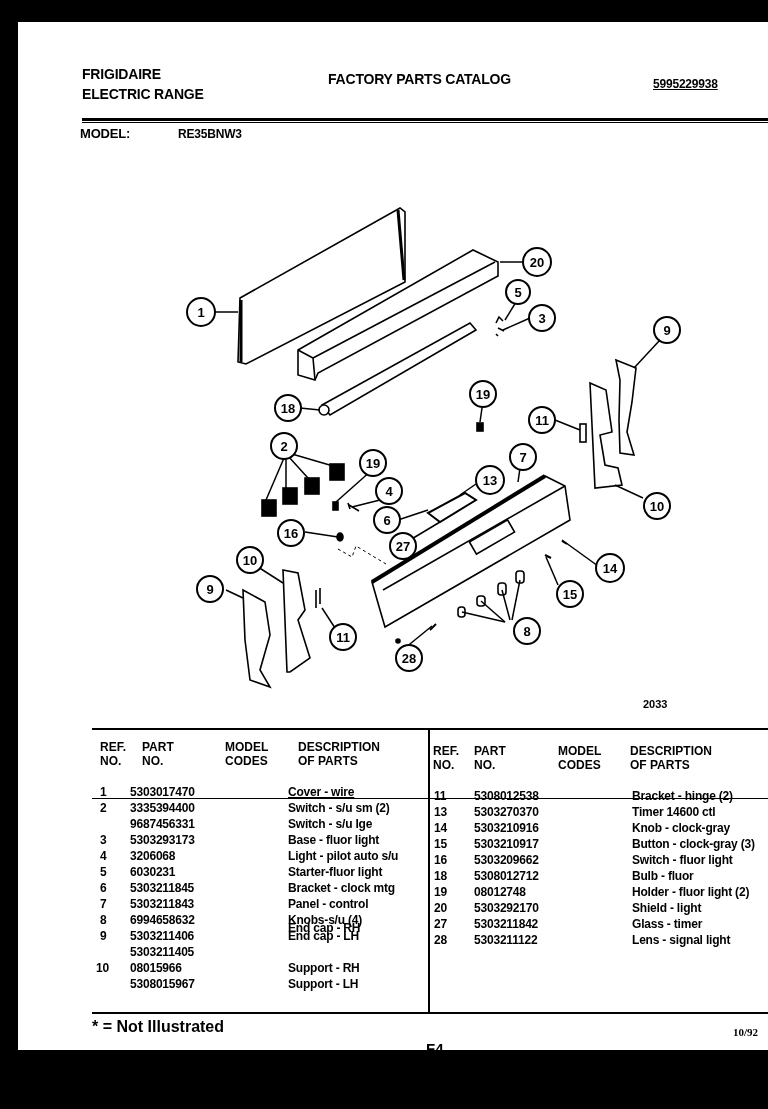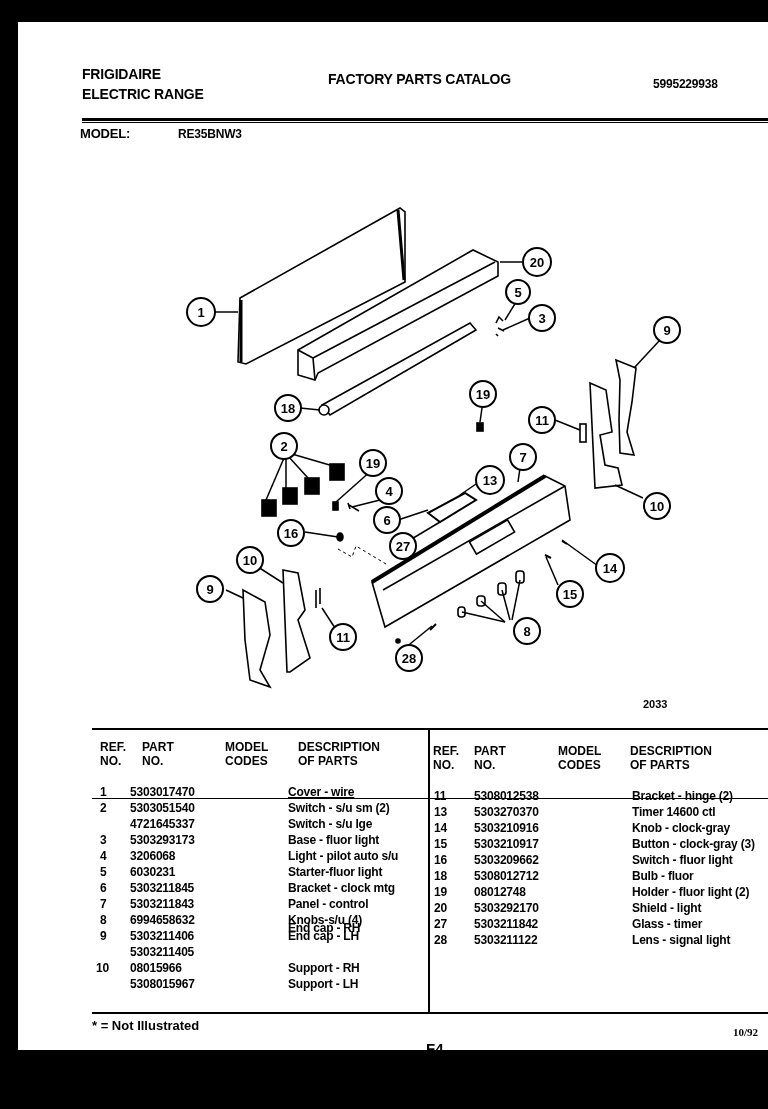--- a/index.html
+++ b/index.html
@@ -13,21 +13,21 @@
   svg text { font-family: "Liberation Sans", sans-serif; font-weight: bold; }
 </style>
 </head>
 <body>
 
 <div class="page">
 
   <div class="abs hdr" style="left:64px; top:44px;">FRIGIDAIRE</div>
   <div class="abs hdr" style="left:64px; top:64px;">ELECTRIC RANGE</div>
   <div class="abs hdr" style="left:310px; top:49px;">FACTORY PARTS CATALOG</div>
-  <div class="abs hdr" style="left:635px; top:54px; font-size:12px;">5995229938</div>
+  <div class="abs hdr" style="left:635px; top:54px; font-size:12px;text-decoration:underline;">5995229938</div>
 
   <div class="rule" style="left:64px; top:96px; width:686px; height:3px;"></div>
   <div class="rule" style="left:64px; top:100px; width:686px; height:1px;"></div>
 
   <div class="abs hdr" style="left:62px; top:104px; font-size:13px;">MODEL:</div>
   <div class="abs hdr" style="left:150px; top:104px; font-size:12px;padding-left:10px;">RE35BNW3</div>
 
   <svg class="abs" style="left:0; top:0;" width="750" height="700" viewBox="18 22 750 700">
     <g fill="none" stroke="#000" stroke-width="1.6">
 
@@ -251,25 +251,25 @@
     <div class="th" style="left:456px; top:722px;"><span>PART</span><br><span>NO.</span></div>
     <div class="th" style="left:540px; top:722px;"><span>MODEL</span><br><span>CODES</span></div>
     <div class="th" style="left:612px; top:722px;"><span>DESCRIPTION</span><br><span>OF PARTS</span></div>
 
     <div>
       <div class="cell" style="left:82px; top:762px;"><span>1</span></div>
       <div class="cell" style="left:112px; top:762px;">5303017470</div>
       <div class="cell" style="left:270px; top:762px;text-decoration:underline;">Cover - wire</div>
 
       <div class="cell" style="left:82px; top:778px;"><span>2</span></div>
-      <div class="cell" style="left:112px; top:778px;">5303051540</div>
+      <div class="cell" style="left:112px; top:778px;">3335394400</div>
       <div class="cell" style="left:270px; top:778px;">Switch - s/u sm (2)</div>
 
       <div class="cell" style="left:82px; top:794px;"><span></span></div>
-      <div class="cell" style="left:112px; top:794px;">4721645337</div>
+      <div class="cell" style="left:112px; top:794px;">9687456331</div>
       <div class="cell" style="left:270px; top:794px;">Switch - s/u lge</div>
 
       <div class="cell" style="left:82px; top:810px;"><span>3</span></div>
       <div class="cell" style="left:112px; top:810px;">5303293173</div>
       <div class="cell" style="left:270px; top:810px;">Base - fluor light</div>
 
       <div class="cell" style="left:82px; top:826px;"><span>4</span></div>
       <div class="cell" style="left:112px; top:826px;">3206068</div>
       <div class="cell" style="left:270px; top:826px;">Light - pilot auto s/u</div>
 
@@ -342,16 +342,16 @@
       <div class="cell" style="left:416px; top:894px;"><span>27</span></div>
       <div class="cell" style="left:456px; top:894px;">5303211842</div>
       <div class="cell" style="left:614px; top:894px;">Glass - timer</div>
 
       <div class="cell" style="left:416px; top:910px;"><span>28</span></div>
       <div class="cell" style="left:456px; top:910px;">5303211122</div>
       <div class="cell" style="left:614px; top:910px;">Lens - signal light</div>
     </div>
   </div>
 
-  <div class="abs" style="left:74px; top:996px; font-weight:bold; font-size:13px;">* = Not Illustrated</div>
+  <div class="abs" style="left:74px; top:996px; font-weight:bold; font-size:16px;">* = Not Illustrated</div>
   <div class="abs" style="left:408px; top:1018px; font-weight:bold; font-size:15px;">F4</div>
   <div class="abs" style="left:715px; top:1004px; font-weight:bold; font-size:11px;font-family:Liberation Serif, serif;">10/92</div>
 </div>
 
 </body></html>

